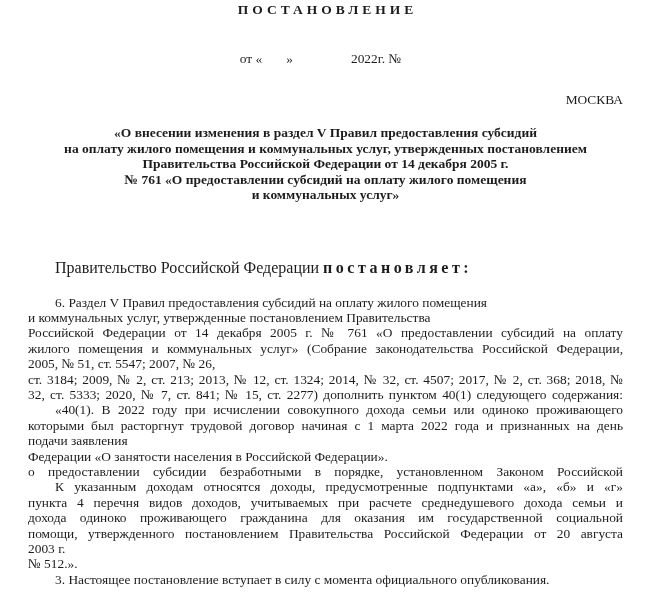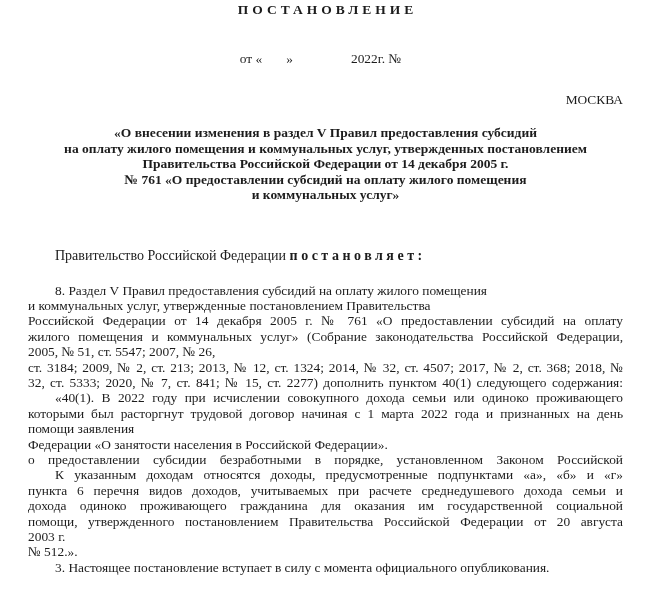--- a/index.html
+++ b/index.html
@@ -41,22 +41,22 @@
     line-height: 14px;
   }
   .doc-title {
     margin-top: 18px;
     text-align: center;
     font-weight: 700;
     font-size: 13.5px;
     line-height: 15.5px;
   }
   .intro {
-    margin-top: 45px;
-    font-size: 14px;
+    margin-top: 57px;
+    font-size: 16px;
     line-height: 15px;
     text-indent: 27px;
   }
   .intro .emph {
     font-weight: 700;
     letter-spacing: 3.5px;
   }
   .body-text {
     margin-top: 20px;
     font-size: 13.4px;
@@ -89,34 +89,34 @@
     <div>Правительства Российской Федерации от 14 декабря 2005 г.</div>
     <div>№ 761 «О предоставлении субсидий на оплату жилого помещения</div>
     <div>и коммунальных услуг»</div>
   </div>
 
   <div class="intro">
     <span>Правительство Российской Федерации </span><span class="emph">постановляет:</span>
   </div>
 
   <div class="body-text">
-    <div class="bl ind">8. Раздел V Правил предоставления субсидий на оплату жилого помещения</div>
+    <div class="bl ind">6. Раздел V Правил предоставления субсидий на оплату жилого помещения</div>
     <div class="bl">и коммунальных услуг, утвержденные постановлением Правительства</div>
     <div class="bl just">Российской Федерации от 14 декабря 2005 г. № 761 «О предоставлении субсидий на оплату</div>
     <div class="bl just">жилого помещения и коммунальных услуг» (Собрание законодательства Российской Федерации,</div>
     <div class="bl">2005, № 51, ст. 5547; 2007, № 26,</div>
     <div class="bl just">ст. 3184; 2009, № 2, ст. 213; 2013, № 12, ст. 1324; 2014, № 32, ст. 4507; 2017, № 2, ст. 368; 2018, №</div>
     <div class="bl just">32, ст. 5333; 2020, № 7, ст. 841; № 15, ст. 2277) дополнить пунктом 40(1) следующего содержания:</div>
     <div class="bl ind just">«40(1). В 2022 году при исчислении совокупного дохода семьи или одиноко проживающего</div>
     <div class="bl just">которыми был расторгнут трудовой договор начиная с 1 марта 2022 года и признанных на день</div>
-    <div class="bl">помощи заявления</div>
+    <div class="bl">подачи заявления</div>
     <div class="bl">Федерации «О занятости населения в Российской Федерации».</div>
     <div class="bl just">о предоставлении субсидии безработными в порядке, установленном Законом Российской</div>
     <div class="bl ind just">К указанным доходам относятся доходы, предусмотренные подпунктами «а», «б» и «г»</div>
-    <div class="bl just">пункта 6 перечня видов доходов, учитываемых при расчете среднедушевого дохода семьи и</div>
+    <div class="bl just">пункта 4 перечня видов доходов, учитываемых при расчете среднедушевого дохода семьи и</div>
     <div class="bl just">дохода одиноко проживающего гражданина для оказания им государственной социальной</div>
     <div class="bl just">помощи, утвержденного постановлением Правительства Российской Федерации от 20 августа</div>
     <div class="bl">2003 г.</div>
     <div class="bl">№ 512.».</div>
     <div class="bl ind">3. Настоящее постановление вступает в силу с момента официального опубликования.</div>
   </div>
 
 </div>
 
 </body></html>

